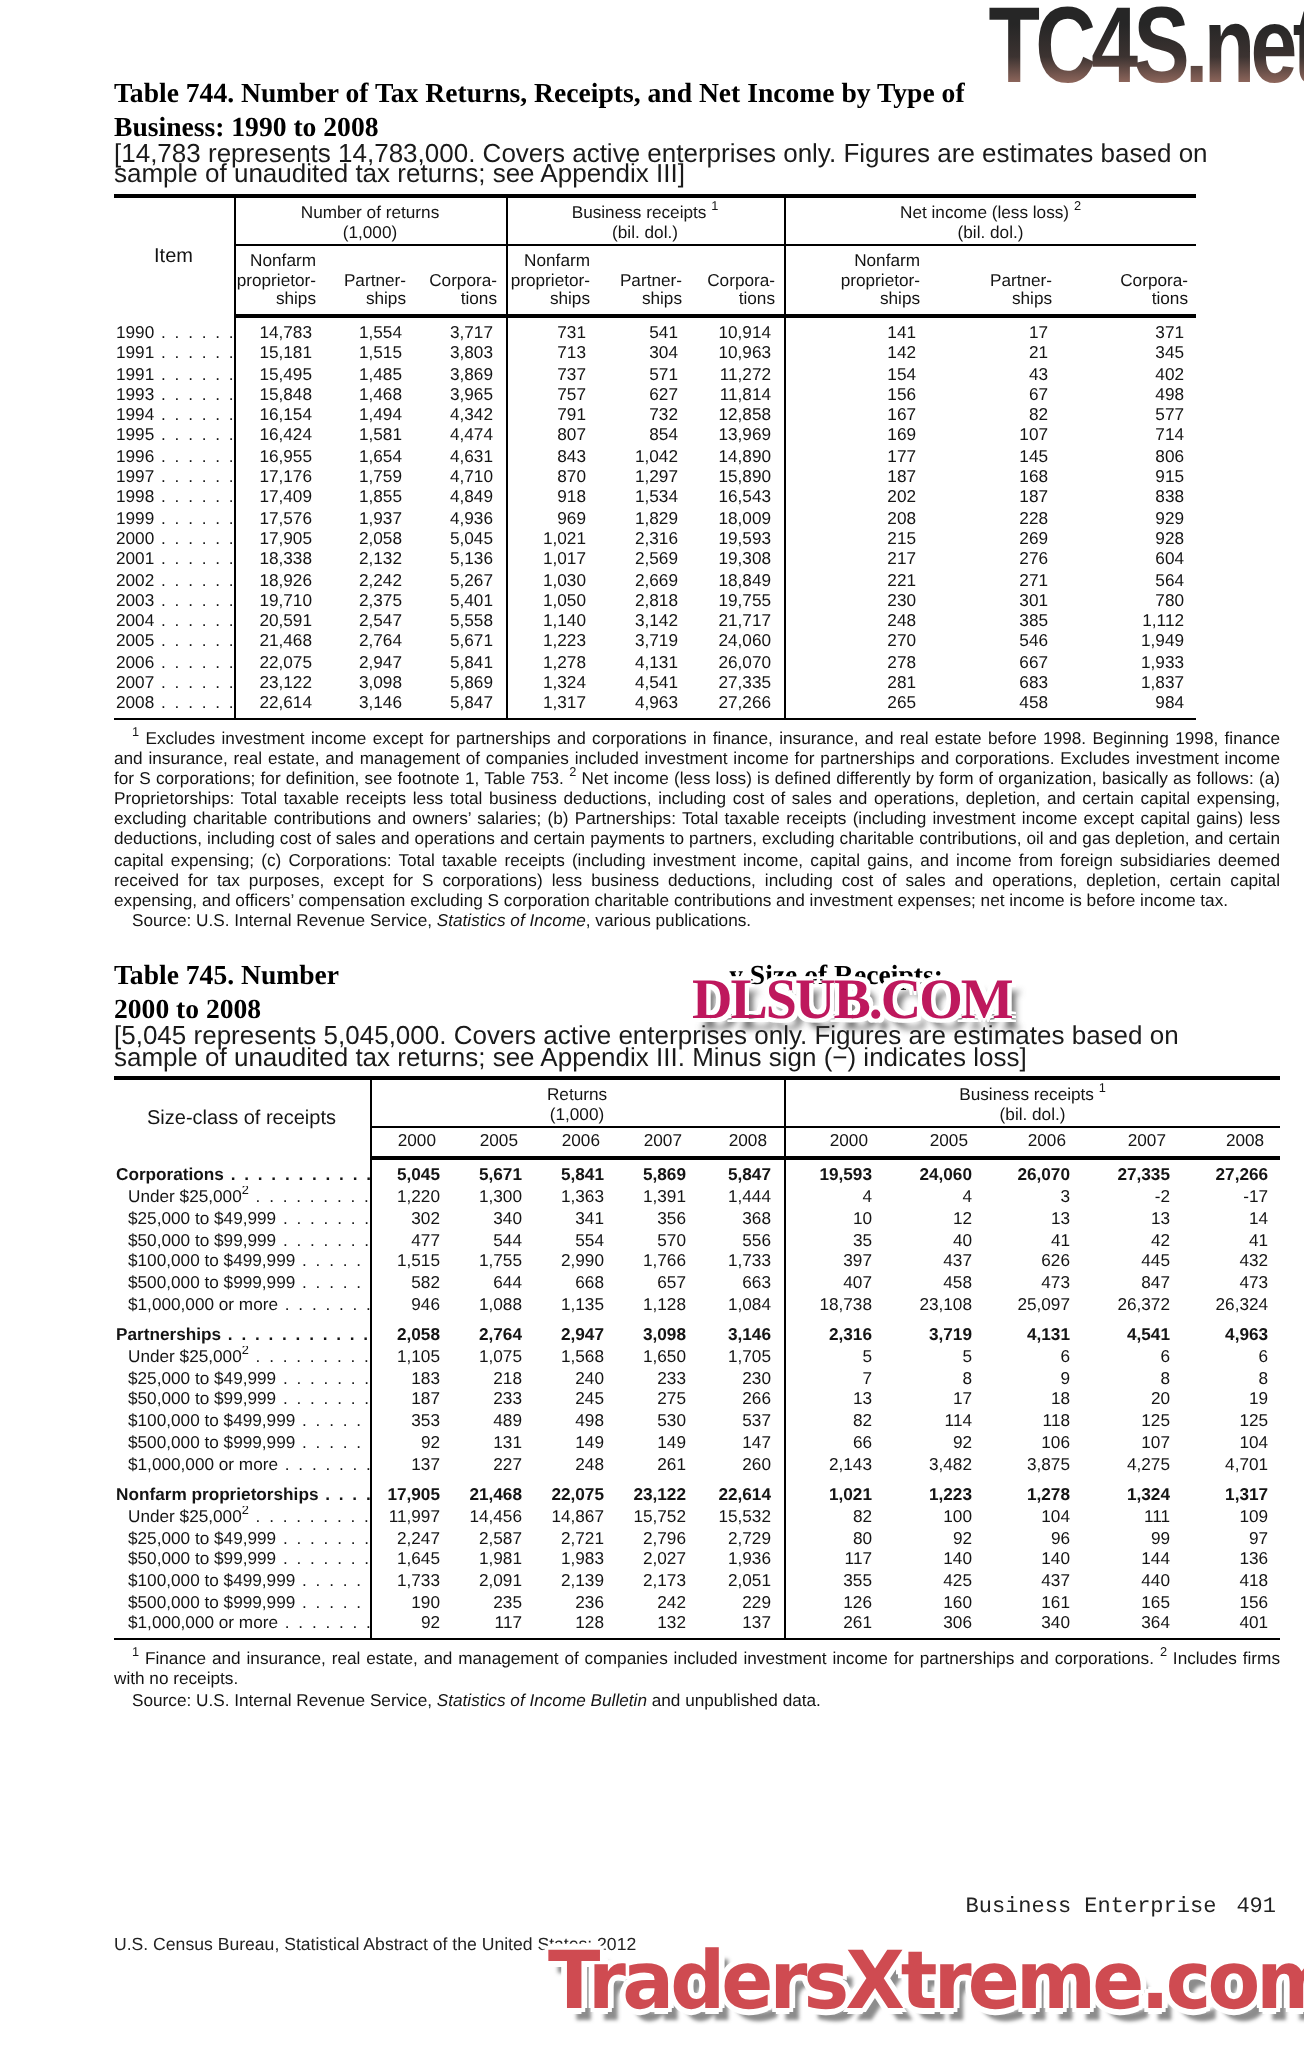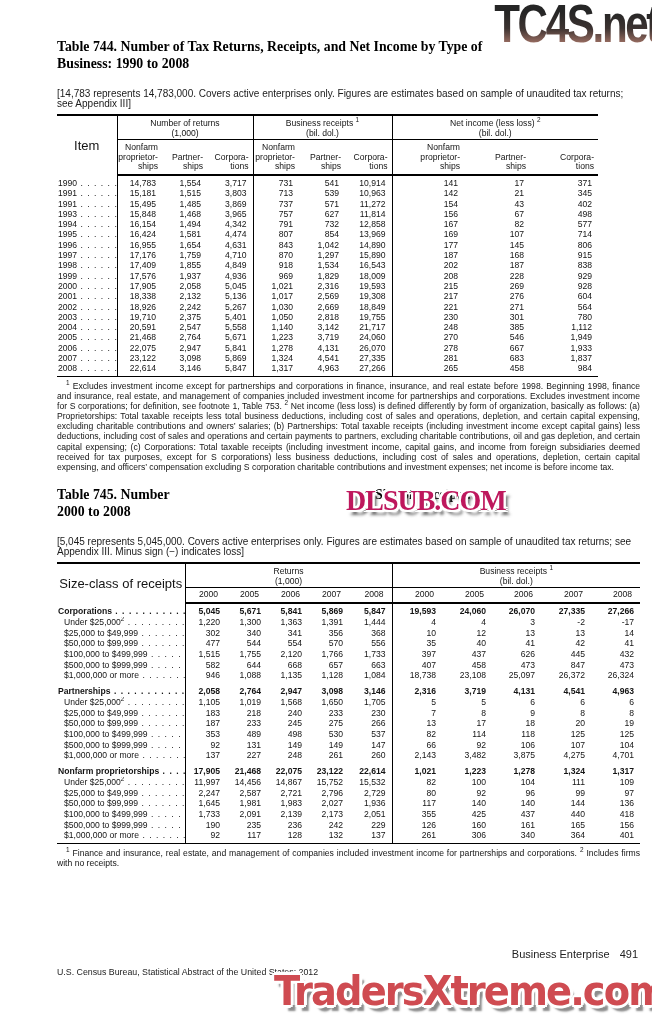--- a/index.html
+++ b/index.html
@@ -8,28 +8,28 @@
     position:relative; width:652px; height:1024px; margin:0 auto;
     background:#ffffff; overflow:hidden;
     font-family:"Liberation Sans", sans-serif; color:#141414;
   }
   .doc { position:absolute; left:57px; top:38px; width:583px; }
 
   .ttl {
     font-family:"Liberation Serif", serif; font-weight:bold;
     font-size:13.8px; line-height:17px; color:#000; width:560px;
   }
-  .note { margin-top:17px; font-size:10px; line-height:10.4px; color:#1a1a1a; width:575px; }
+  .note { margin-top:0; font-size:13px; line-height:10.4px; color:#1a1a1a; width:575px; }
 
   table.t { border-collapse:collapse; table-layout:fixed; font-size:8.6px; color:#141414; }
   #t744 { width:541px; margin-top:4px; border-top:2px solid #000; border-bottom:1px solid #000; }
   #t745 { width:583px; margin-top:4px; border-top:2px solid #000; border-bottom:1px solid #000; }
   .t thead th { font-weight:normal; }
   .grp { border-bottom:1px solid #000; text-align:center; padding:2px 0 1px 0; line-height:10.2px; }
-  .itemh { text-align:center; vertical-align:middle; font-size:13px; }
+  .itemh { text-align:center; vertical-align:middle; font-size:10px; }
   .vdiv { border-right:1px solid #000; }
   .sub { text-align:right; vertical-align:bottom; padding:3px 4px 2px 0; line-height:9.6px; white-space:pre-line; }
   #t744 thead tr.subr th, #t745 thead tr.yr th { border-bottom:2px solid #000; }
   .yr th { text-align:right; padding:1px 8px 2px 0; line-height:11px; }
 
   .t tbody th { font-weight:normal; text-align:left; white-space:nowrap; overflow:hidden;
                 padding-left:1px; border-right:1px solid #000; }
   .t tbody td { text-align:right; padding-right:6px; white-space:nowrap; }
   #t744 tbody th, #t744 tbody td { line-height:10.3px; height:10.3px; }
   #t745 tbody th, #t745 tbody td { line-height:10.7px; height:10.7px; }
@@ -72,21 +72,21 @@
   }
   .wm-bot {
     position:absolute; left:274px; top:969px; z-index:6;
     font-family:"DejaVu Sans", sans-serif; font-weight:bold;
     font-size:40px; letter-spacing:-2px; line-height:1.1; color:#cf4b51;
     transform:scaleX(.96); transform-origin:0 0;
     text-shadow:-2px -2px 0 #fff, 2px -2px 0 #fff, -2px 2px 0 #fff, 2px 2px 0 #fff,
                 0 -3px 0 #fff, 0 3px 0 #fff, -3px 0 0 #fff, 3px 0 0 #fff,
                 5px 6px 2px rgba(120,120,120,.85);
   }
-  .pgnum { position:absolute; right:14px; top:948px; font-family:Liberation Sans, sans-serif;
+  .pgnum { position:absolute; right:14px; top:948px; font-family:Liberation Mono, monospace;
            font-size:11px; color:#222; }
   .pgnum .num { margin-left:10px; }
   .imprint { position:absolute; left:57px; top:967px; font-size:8.8px; color:#222; z-index:1; }
 </style>
 </head>
 <body>
 
 <div class="page">
 
   <div class="wm-top">TC4S.net</div>
@@ -164,21 +164,21 @@
             <td>141</td>
             <td>17</td>
             <td>371</td>
           </tr>
           <tr>
             <th><span>1991</span><span class="leader"> . . . . . . . . . . . . . . . . . . . . . . . . . . . . . . . . . . . . . . . . . . . . . . . . . . . . . . . . . . . . . . . . . . . . . .</span></th>
             <td>15,181</td>
             <td>1,515</td>
             <td class="vdiv">3,803</td>
             <td>713</td>
-            <td>539</td>
+            <td>304</td>
             <td class="vdiv">10,963</td>
             <td>142</td>
             <td>21</td>
             <td>345</td>
           </tr>
           <tr>
             <th><span>1991</span><span class="leader"> . . . . . . . . . . . . . . . . . . . . . . . . . . . . . . . . . . . . . . . . . . . . . . . . . . . . . . . . . . . . . . . . . . . . . .</span></th>
             <td>15,495</td>
             <td>1,485</td>
             <td class="vdiv">3,869</td>
@@ -379,20 +379,21 @@
             <td class="vdiv">27,266</td>
             <td>265</td>
             <td>458</td>
             <td>984</td>
           </tr>
         </tbody>
     </table>
 
     <div class="fn">
       <p><sup>1</sup><span> Excludes investment income except for partnerships and corporations in finance, insurance, and real estate before 1998. Beginning 1998, finance and insurance, real estate, and management of companies included investment income for partnerships and corporations. Excludes investment income for S corporations; for definition, see footnote 1, Table 753. </span><sup>2</sup><span> Net income (less loss) is defined differently by form of organization, basically as follows: (a) Proprietorships: Total taxable receipts less total business deductions, including cost of sales and operations, depletion, and certain capital expensing, excluding charitable contributions and owners’ salaries; (b) Partnerships: Total taxable receipts (including investment income except capital gains) less deductions, including cost of sales and operations and certain payments to partners, excluding charitable contributions, oil and gas depletion, and certain capital expensing; (c) Corporations: Total taxable receipts (including investment income, capital gains, and income from foreign subsidiaries deemed received for tax purposes, except for S corporations) less business deductions, including cost of sales and operations, depletion, certain capital expensing, and officers’ compensation excluding S corporation charitable contributions and investment expenses; net income is before income tax.</span></p>
+      <p class="src"><span>Source: U.S. Internal Revenue Service, </span><span class="it">Statistics of Income</span><span>, various publications.</span></p>
     </div>
 
     <div class="t745block">
       <div class="ttl">
         <div class="ttl-row">
           <span>Table 745. Number</span>
           <span class="ttl-spacer"></span>
           <span>y Size of Receipts:</span>
         </div>
         <div>2000 to 2008</div>
@@ -488,21 +489,21 @@
               <td>35</td>
               <td>40</td>
               <td>41</td>
               <td>42</td>
               <td>41</td>
             </tr>
             <tr>
               <th class="indent"><span>$100,000 to $499,999</span><span class="leader"> . . . . . . . . . . . . . . . . . . . . . . . . . . . . . . . . . . . . . . . . . . . . . . . . . . . . . . . . . . . . . . . . . . . . . .</span></th>
               <td>1,515</td>
               <td>1,755</td>
-              <td>2,120</td>
+              <td>2,990</td>
               <td>1,766</td>
               <td class="vdiv">1,733</td>
               <td>397</td>
               <td>437</td>
               <td>626</td>
               <td>445</td>
               <td>432</td>
             </tr>
             <tr>
               <th class="indent"><span>$500,000 to $999,999</span><span class="leader"> . . . . . . . . . . . . . . . . . . . . . . . . . . . . . . . . . . . . . . . . . . . . . . . . . . . . . . . . . . . . . . . . . . . . . .</span></th>
@@ -539,21 +540,21 @@
               <td class="vdiv">3,146</td>
               <td>2,316</td>
               <td>3,719</td>
               <td>4,131</td>
               <td>4,541</td>
               <td>4,963</td>
             </tr>
             <tr>
               <th class="indent"><span>Under $25,000</span><sup>2</sup><span class="leader"> . . . . . . . . . . . . . . . . . . . . . . . . . . . . . . . . . . . . . . . . . . . . . . . . . . . . . . . . . . . . . . . . . . . . . .</span></th>
               <td>1,105</td>
-              <td>1,019</td>
+              <td>1,075</td>
               <td>1,568</td>
               <td>1,650</td>
               <td class="vdiv">1,705</td>
               <td>5</td>
               <td>5</td>
               <td>6</td>
               <td>6</td>
               <td>6</td>
             </tr>
             <tr>
@@ -710,20 +711,21 @@
               <td>306</td>
               <td>340</td>
               <td>364</td>
               <td>401</td>
             </tr>
           </tbody>
       </table>
 
       <div class="fn">
         <p><sup>1</sup><span> Finance and insurance, real estate, and management of companies included investment income for partnerships and corporations. </span><sup>2</sup><span> Includes firms with no receipts.</span></p>
+        <p class="src"><span>Source: U.S. Internal Revenue Service, </span><span class="it">Statistics of Income Bulletin</span><span> and unpublished data.</span></p>
       </div>
     </div>
   </div>
 
   <div class="pgnum">
     <span>Business Enterprise</span><span class="num">491</span>
   </div>
   <div class="imprint">U.S. Census Bureau, Statistical Abstract of the United States: 2012</div>
 
   <div class="wm-mid">DLSUB.COM</div>

